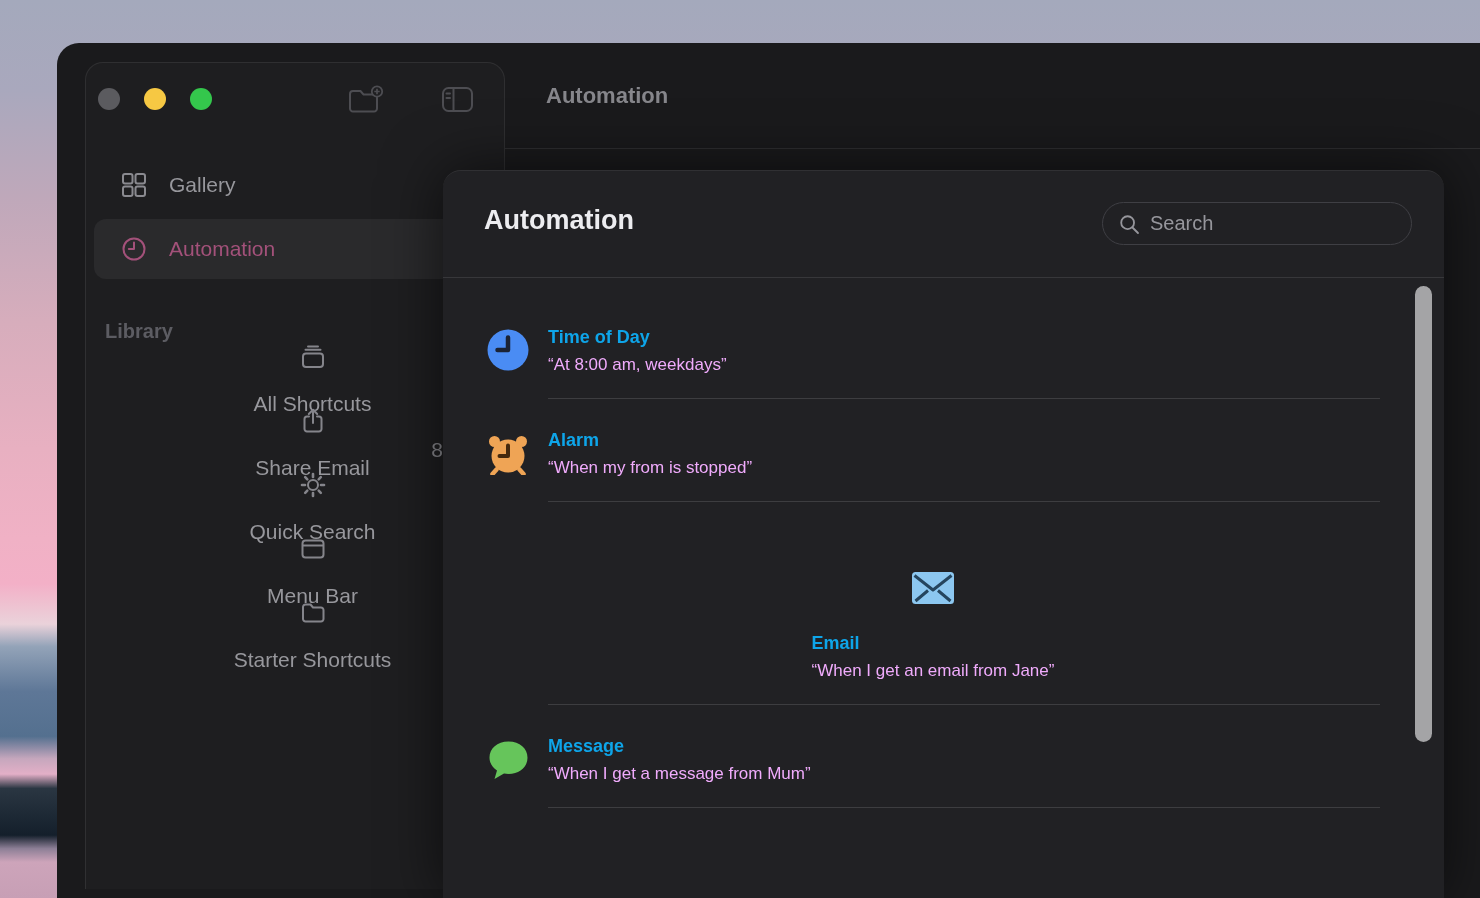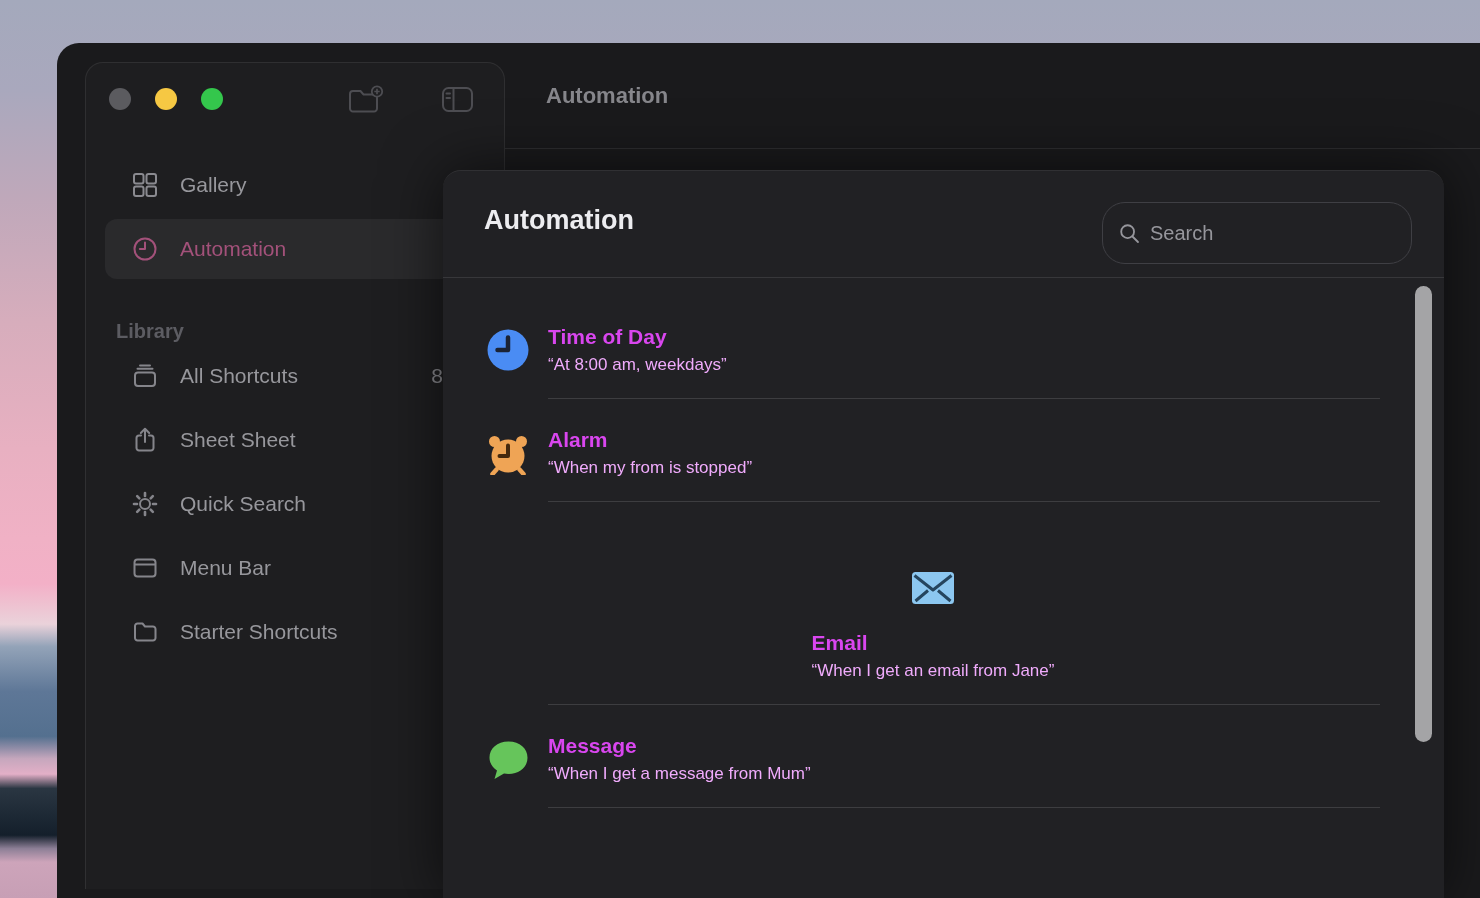--- a/index.html
+++ b/index.html
@@ -20,66 +20,66 @@
   .window { position:absolute; left:57px; top:43px; right:0; bottom:0;
     background:#1a1a1c; border-top-left-radius:22px; }
   .window-title { position:absolute; left:489px; top:40px; font-size:22px;
     font-weight:700; color:#86868b; }
   .titlebar-divider { position:absolute; left:448px; right:0; top:105px;
     height:1px; background:rgba(255,255,255,0.09); }
 
   
   .sidebar-panel { position:absolute; left:28px; top:19px; width:420px; bottom:9px;
     background:#1e1e20; border:1px solid rgba(255,255,255,0.08); border-bottom:none;
-    border-radius:18px 18px 0 0; z-index:2;padding-left:11px; }
+    border-radius:18px 18px 0 0; z-index:2; }
   .tl-row { display:flex; gap:24px; padding:25px 0 0 12px; align-items:center; }
   .tl { width:22px; height:22px; border-radius:50%; }
   .toolbar-btn { position:absolute; top:22px; opacity:0.85; }
   .btn-new-folder { left:261px; width:37px; height:31px; }
   .btn-toggle { left:355px; width:33px; height:29px; }
   .nav-area { margin-top:47px; }
   .nav-row { display:flex; align-items:center; gap:22px; height:56px; margin:0 8px;
     padding-left:27px; border-radius:12px; font-size:21px; color:#97979c; }
   .nav-row + .nav-row { margin-top:6px; height:60px; }
   .nav-row.selected { background:#2a2a2c; color:#a3517a; }
   .icon-26 { width:26px; height:26px; flex:none; }
   .icon-26 svg, .toolbar-btn svg, .t-icon svg, .search-icon svg { width:100%; height:100%; display:block; }
   .section-header { margin-left:19px; font-size:20px; font-weight:600; color:#5c5c62; height:24px; }
   .section-header.lib { margin-top:41px; }
   .section-header.folders { margin-top:40px; }
   .nav-item { display:flex; align-items:center; gap:22px; height:64px;
-    padding-left:35px; font-size:21px; color:#97979c; }
+    padding-left:35px; font-size:21px; color:#97979c;flex-direction:column; }
   .nav-count { margin-left:auto; margin-right:61px; font-size:21px; color:#87878c; }
   .count-clipped .nav-count { margin-right:49px; }
 
   
   .sheet { position:absolute; left:386px; top:127px; width:1001px; bottom:0;
     background:#212124; border-radius:18px 18px 0 0;
     border-top:1px solid rgba(255,255,255,0.07);
     box-shadow:0 0 60px rgba(0,0,0,0.6); z-index:5; }
   .sheet-header { position:relative; height:107px;
     border-bottom:1px solid rgba(255,255,255,0.10); }
   .sheet-title { position:absolute; left:41px; top:34px; font-size:27px;
     font-weight:700; color:#ededf0; }
-  .search-field { position:absolute; right:32px; top:31px; width:310px; height:62px;
+  .search-field { position:absolute; right:32px; top:31px; width:310px; height:43px;
     border:1.5px solid #3f3f44; border-radius:23px; display:flex; align-items:center;
     gap:10px; padding-left:15px; }
   .search-icon { width:22px; height:22px; flex:none; }
   .search-field input { background:transparent; border:none; outline:none;
     color:#d5d5da; font-size:20px; width:230px; font-family:inherit; }
   .search-field input::placeholder { color:#96969c; }
 
   .sheet-body { padding-top:18px; }
   .trigger-row { display:flex; align-items:center; gap:18px;
     padding:26px 64px 21px 43px; position:relative; }
   .trigger-row.group-start { padding-top:64px;flex-direction:column; }
   .trigger-row::after { content:""; position:absolute; left:105px; right:64px;
     bottom:0; height:1px; background:rgba(255,255,255,0.13); }
   .t-icon { width:44px; height:44px; flex:none; }
-  .t-name { font-size:21px; font-weight:600; color:#d946ef; line-height:30px; }
+  .t-name { font-size:18px; font-weight:600; color:#0ea5e9; line-height:30px; }
   .t-quote { font-size:17px; color:#f0abfc; line-height:26px; }
 
   .scrollbar-thumb { position:absolute; right:12px; top:115px; width:17px;
     height:456px; border-radius:9px; background:#a4a4a6; z-index:6; }
 </style>
 </head>
 <body>
 
 <div class="wallpaper"></div>
 
@@ -152,21 +152,21 @@
   </div>
         <div class="nav-item count-clipped">
     <span class="icon-26">
             <svg viewBox="0 0 26 26">
               <g fill="none" stroke="#85858b" stroke-width="2" stroke-linecap="round" stroke-linejoin="round">
                 <path d="M9 8.5 H7 a2.5 2.5 0 0 0 -2.5 2.5 v10 a2.5 2.5 0 0 0 2.5 2.5 h12 a2.5 2.5 0 0 0 2.5 -2.5 v-10 a2.5 2.5 0 0 0 -2.5 -2.5 H17"></path>
                 <path d="M13 15 V2.5 M8.8 6 L13 1.8 L17.2 6"></path>
               </g>
             </svg>
           </span>
-    <span>Sheet Sheet</span>
+    <span>Share Email</span>
     <span class="nav-count">1</span>
   </div>
         <div class="nav-item">
     <span class="icon-26">
             <svg viewBox="0 0 26 26">
               <g fill="none" stroke="#85858b">
                 <circle cx="13" cy="13" r="5" stroke-width="2"></circle>
                 <g stroke-width="2.6" stroke-linecap="round">
                   <path d="M21 13 H24"></path>
                   <path d="M18.7 18.7 L20.8 20.8"></path>

